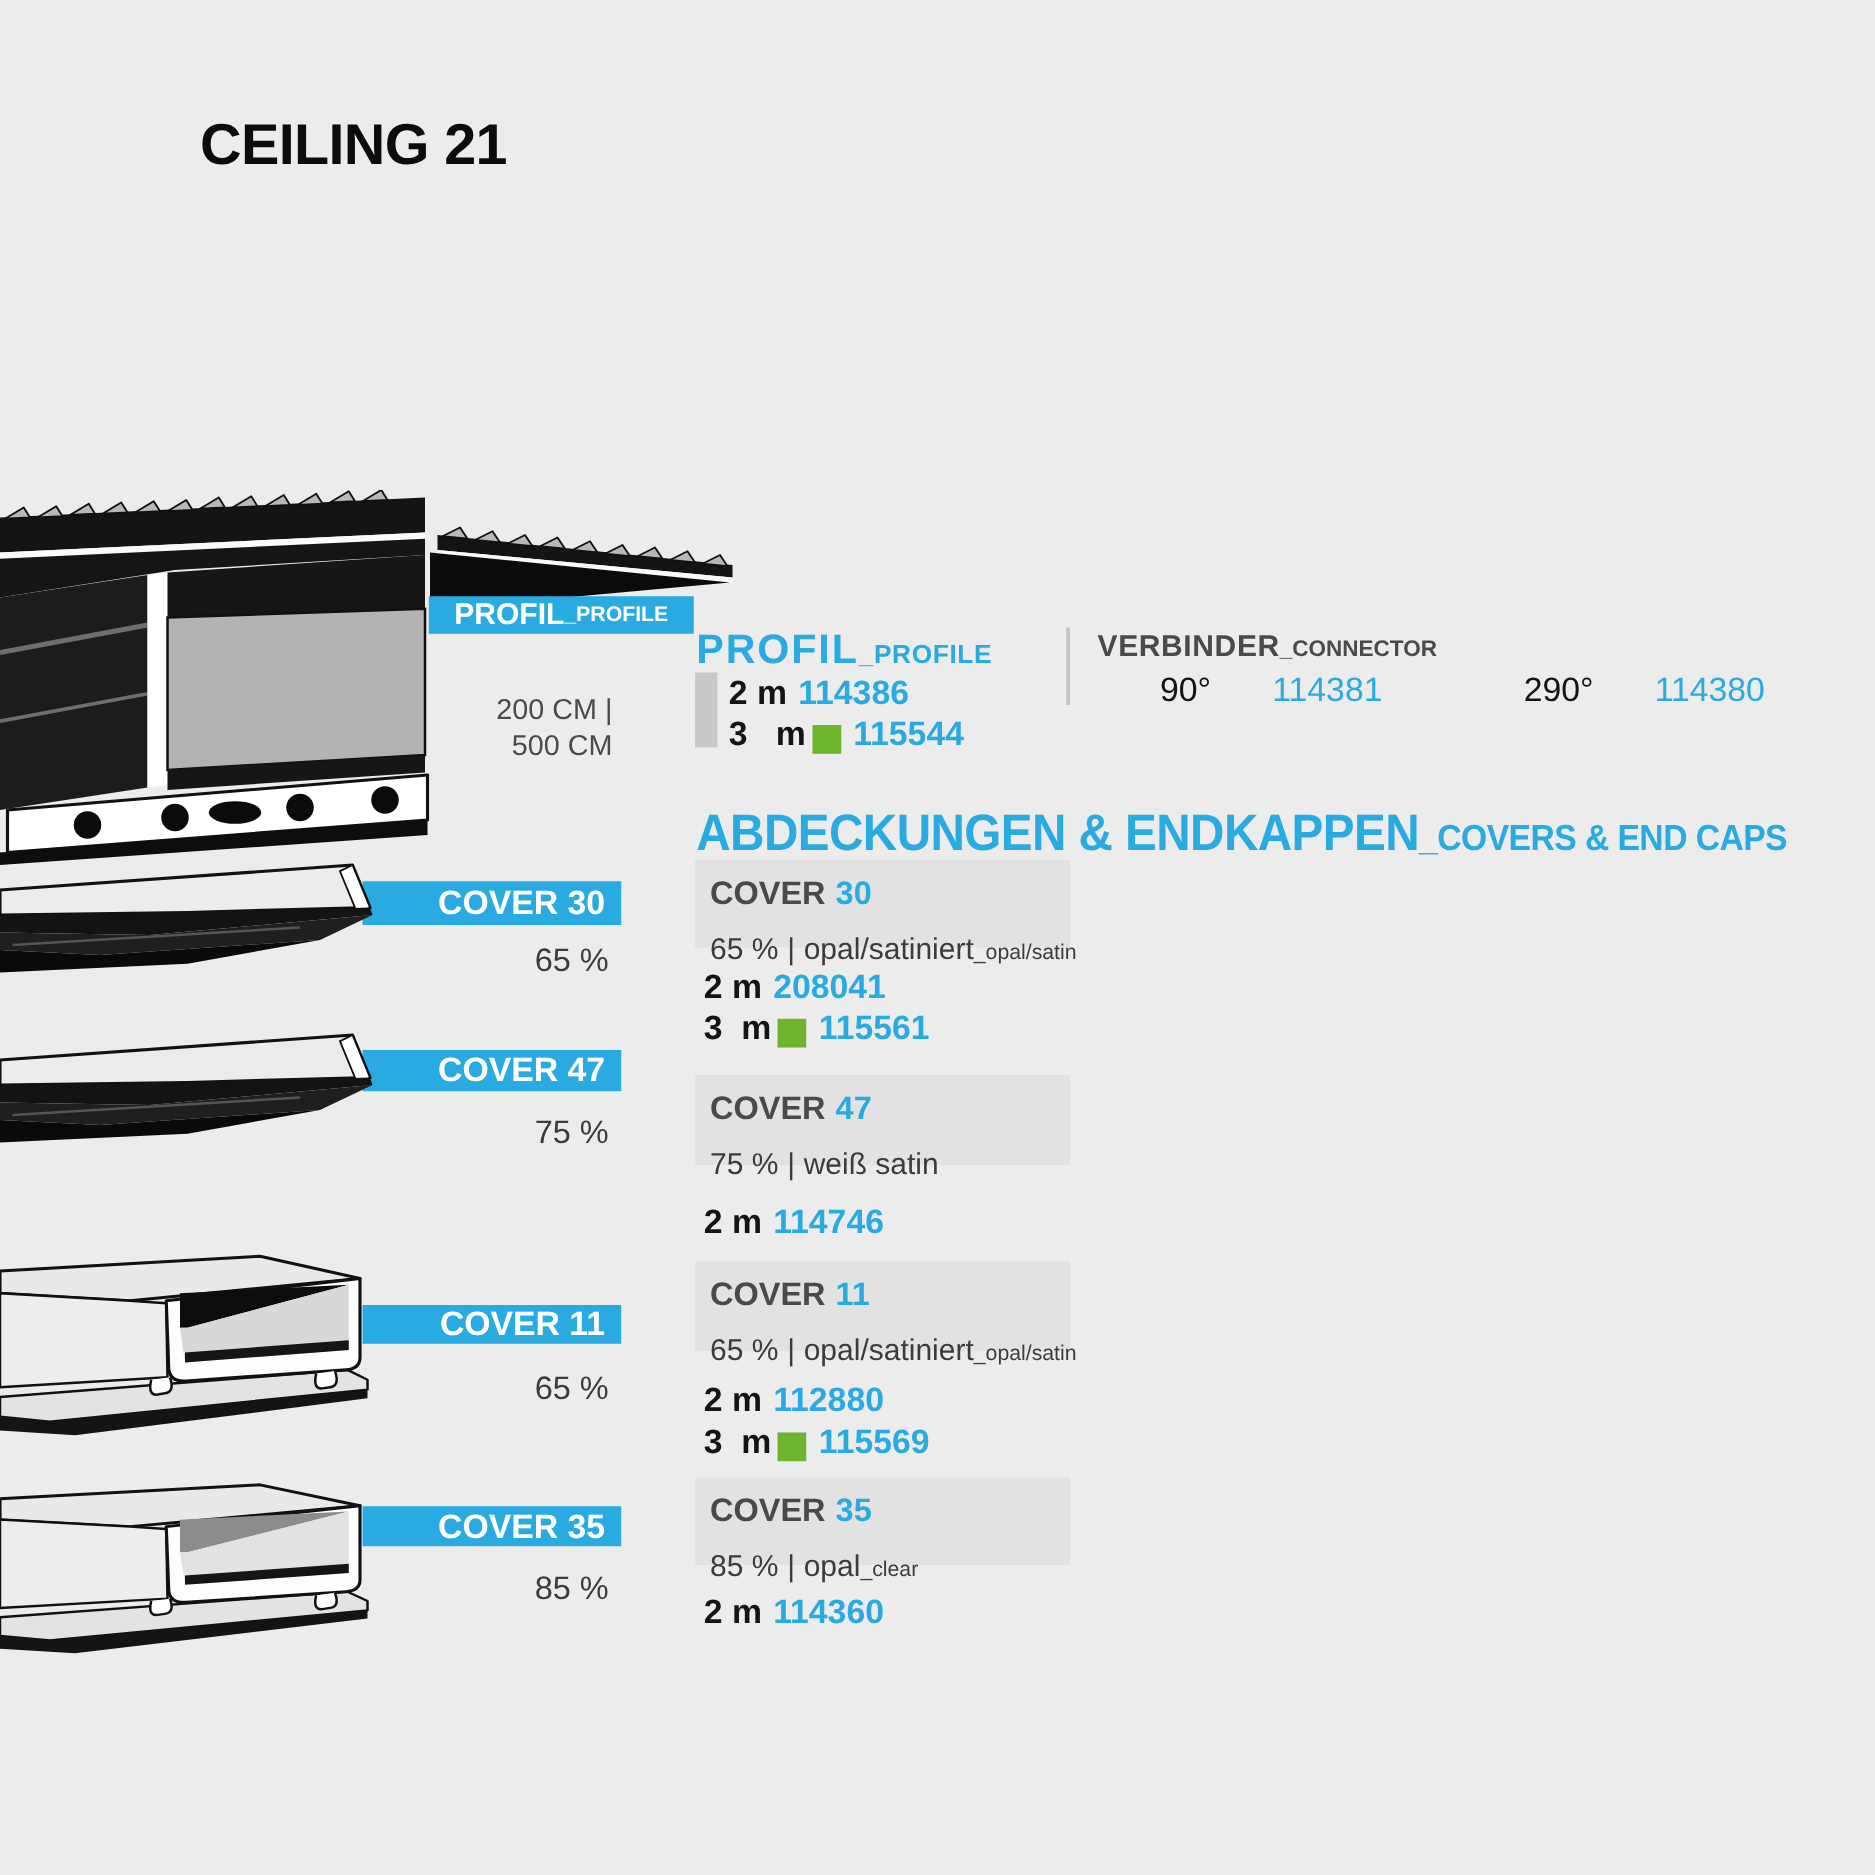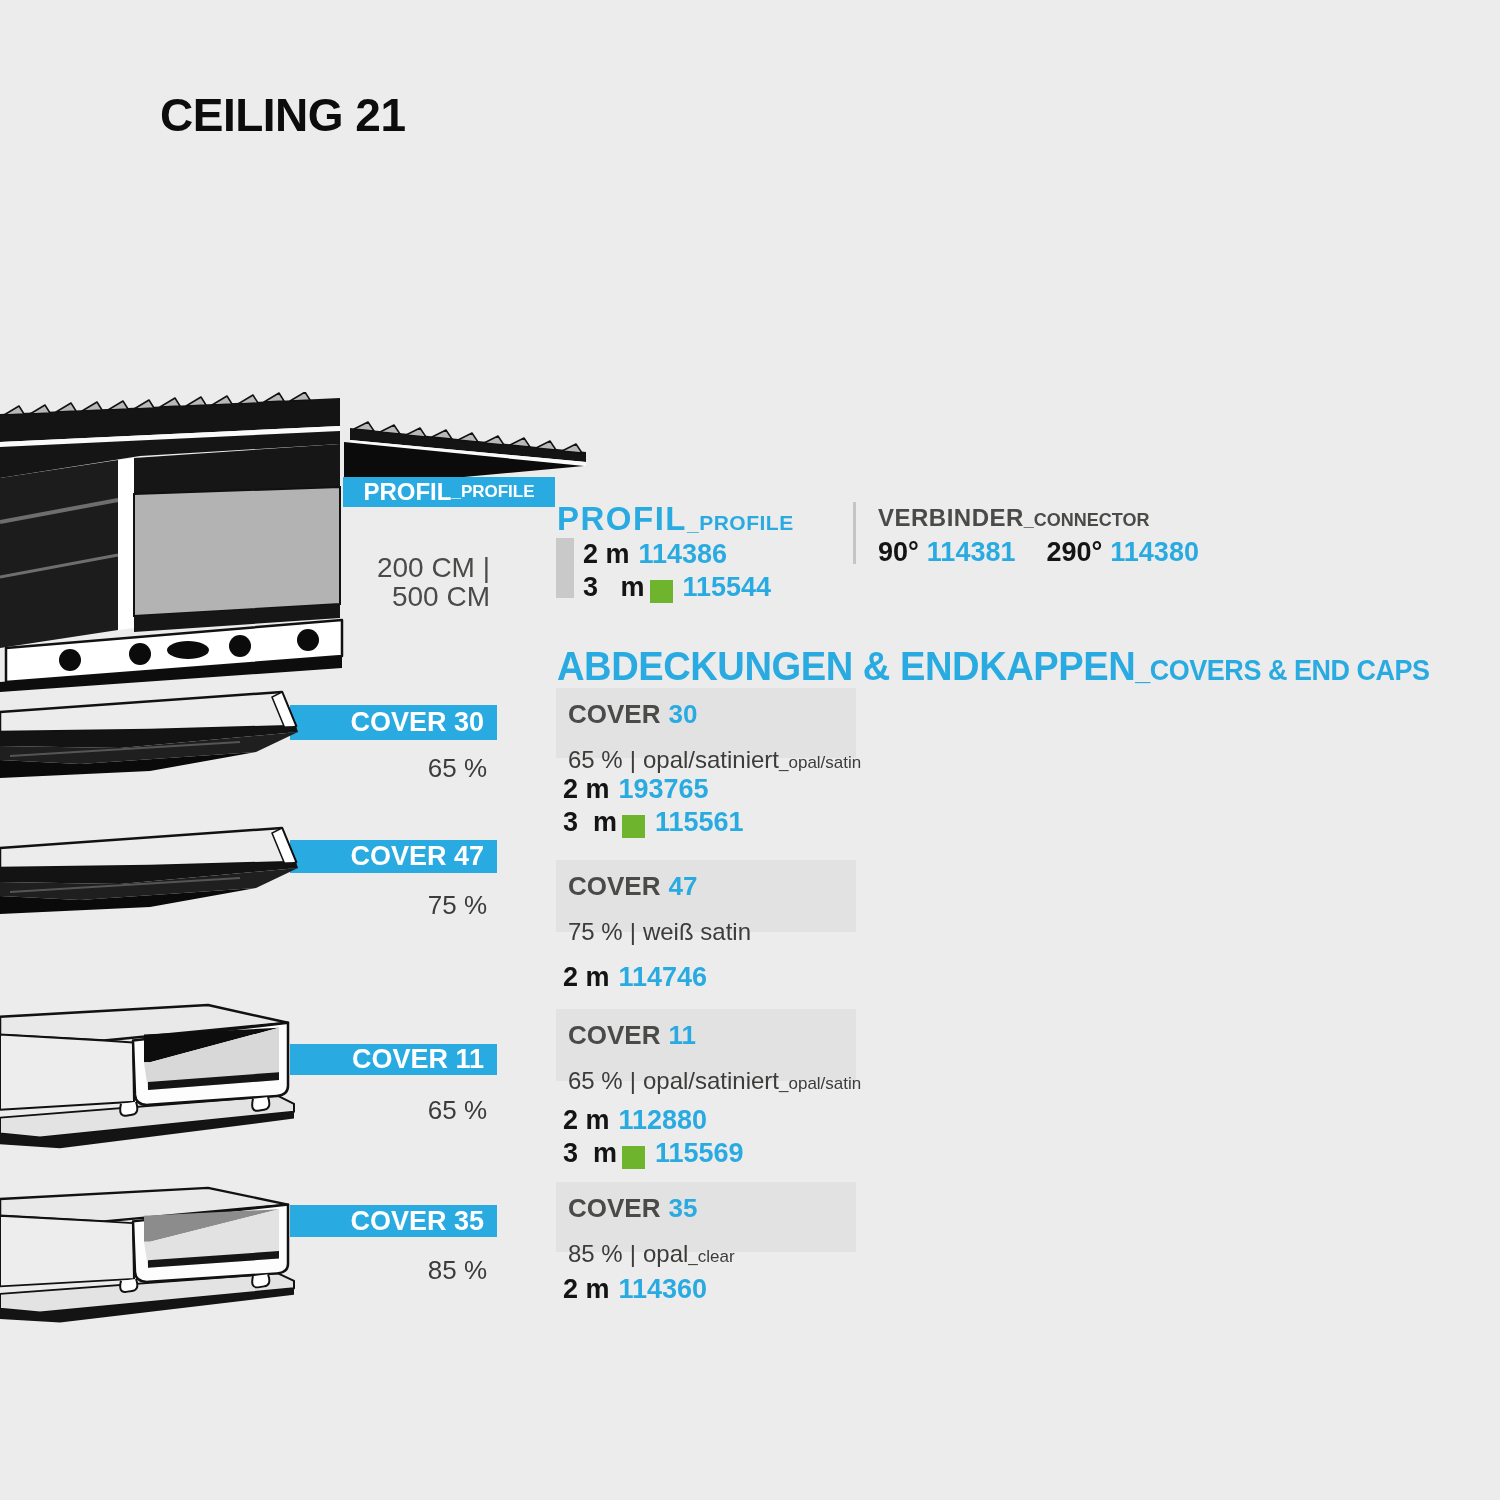--- a/index.html
+++ b/index.html
@@ -33,21 +33,21 @@
   }
   .banner .b-main{font-size:24px;}
   .banner .b-sub{font-size:17px;}
 
   .pct{
     left:290px;width:197px;text-align:right;font-size:26px;color:var(--dark);z-index:5;
   }
 
   .length-note{
     left:330px;top:553px;width:160px;text-align:right;
-    font-size:28px;line-height:29px;color:var(--mid);
+    font-size:23px;line-height:29px;color:var(--mid);
   }
 
   
   .profil-heading{left:557px;top:500px;color:var(--blue);font-weight:600;white-space:nowrap;}
   .profil-heading .h-main{font-size:33px;letter-spacing:1.5px;}
   .profil-heading .h-sub{font-size:21px;letter-spacing:.5px;}
 
   .verbinder-heading{left:878px;top:504px;color:var(--mid);font-weight:600;white-space:nowrap;}
   .verbinder-heading .h-main{font-size:24px;letter-spacing:.5px;}
   .verbinder-heading .h-sub{font-size:18px;}
@@ -62,21 +62,21 @@
   
   .rows{display:flex;flex-direction:column;}
   .row{display:flex;align-items:flex-end;height:33px;font-size:27px;font-weight:700;}
   .row .len{color:var(--ink);white-space:pre;}
   .row .sku{color:var(--blue);margin-left:9px;}
   .gsq{width:23px;height:23px;background:var(--green);display:inline-block;margin-left:5px;margin-right:1px;}
 
   .swatch{left:556px;top:538px;width:18px;height:60px;background:var(--swatch);}
   .vdivider{left:853px;top:502px;width:3px;height:62px;background:var(--divider);}
 
-  .verbinder-row{left:878px;top:537px;display:flex;align-items:center;font-size:27px;font-weight:700;}
+  .verbinder-row{left:928px;top:537px;display:flex;align-items:center;font-size:27px;font-weight:400;gap:41px;}
   .verbinder-row .angle{color:var(--ink);}
   .verbinder-row .sku{color:var(--blue);margin-left:8px;}
   .verbinder-row .gap{width:31px;}
 
   
   .spec-box{
     left:556px;width:300px;background:var(--box);padding:11px 0 0 12px;z-index:2;
   }
   .spec-box .l1{font-size:26px;font-weight:600;color:var(--mid);white-space:nowrap;}
   .spec-box .l1 .num{color:var(--blue);margin-left:8px;}
@@ -259,21 +259,21 @@
   <div class="l1">
     <span>COVER</span><span class="num">30</span>
   </div>
   <div class="l2">
     <span>65 %</span><span class="sep">|</span><span>opal/satiniert</span><span class="fsub">_opal/satin</span>
   </div>
 </div>
 <div class="abs rows" style="left:563px;top:772px;">
   <div class="row">
     <span class="len">2 m</span>
-    <span class="sku">193765</span>
+    <span class="sku">208041</span>
   </div>
   <div class="row">
     <span class="len">3  m</span>
     <span class="gsq"></span>
     <span class="sku">115561</span>
   </div>
 </div>
 
 <div class="abs spec-box" style="top:860px;height:72px;">
   <div class="l1">

